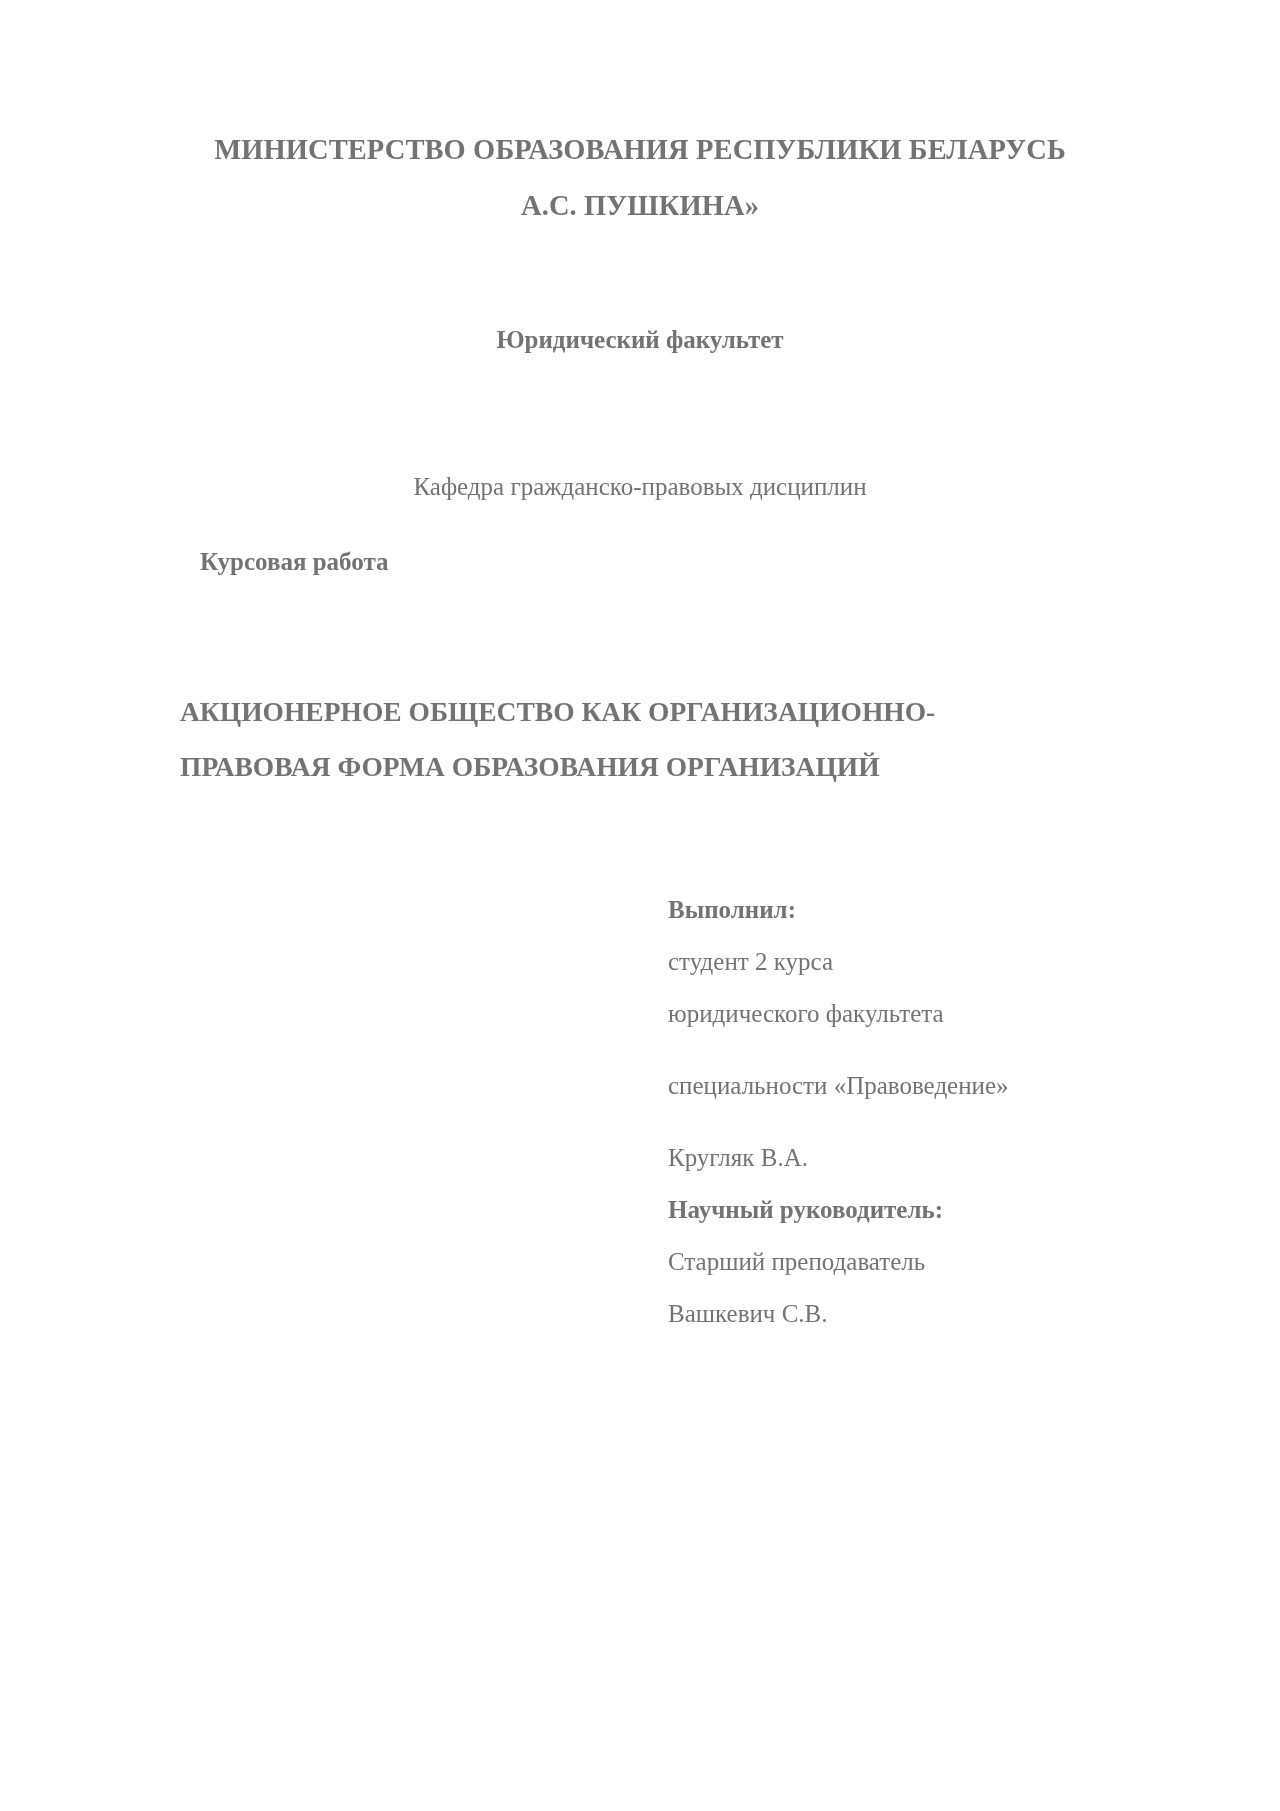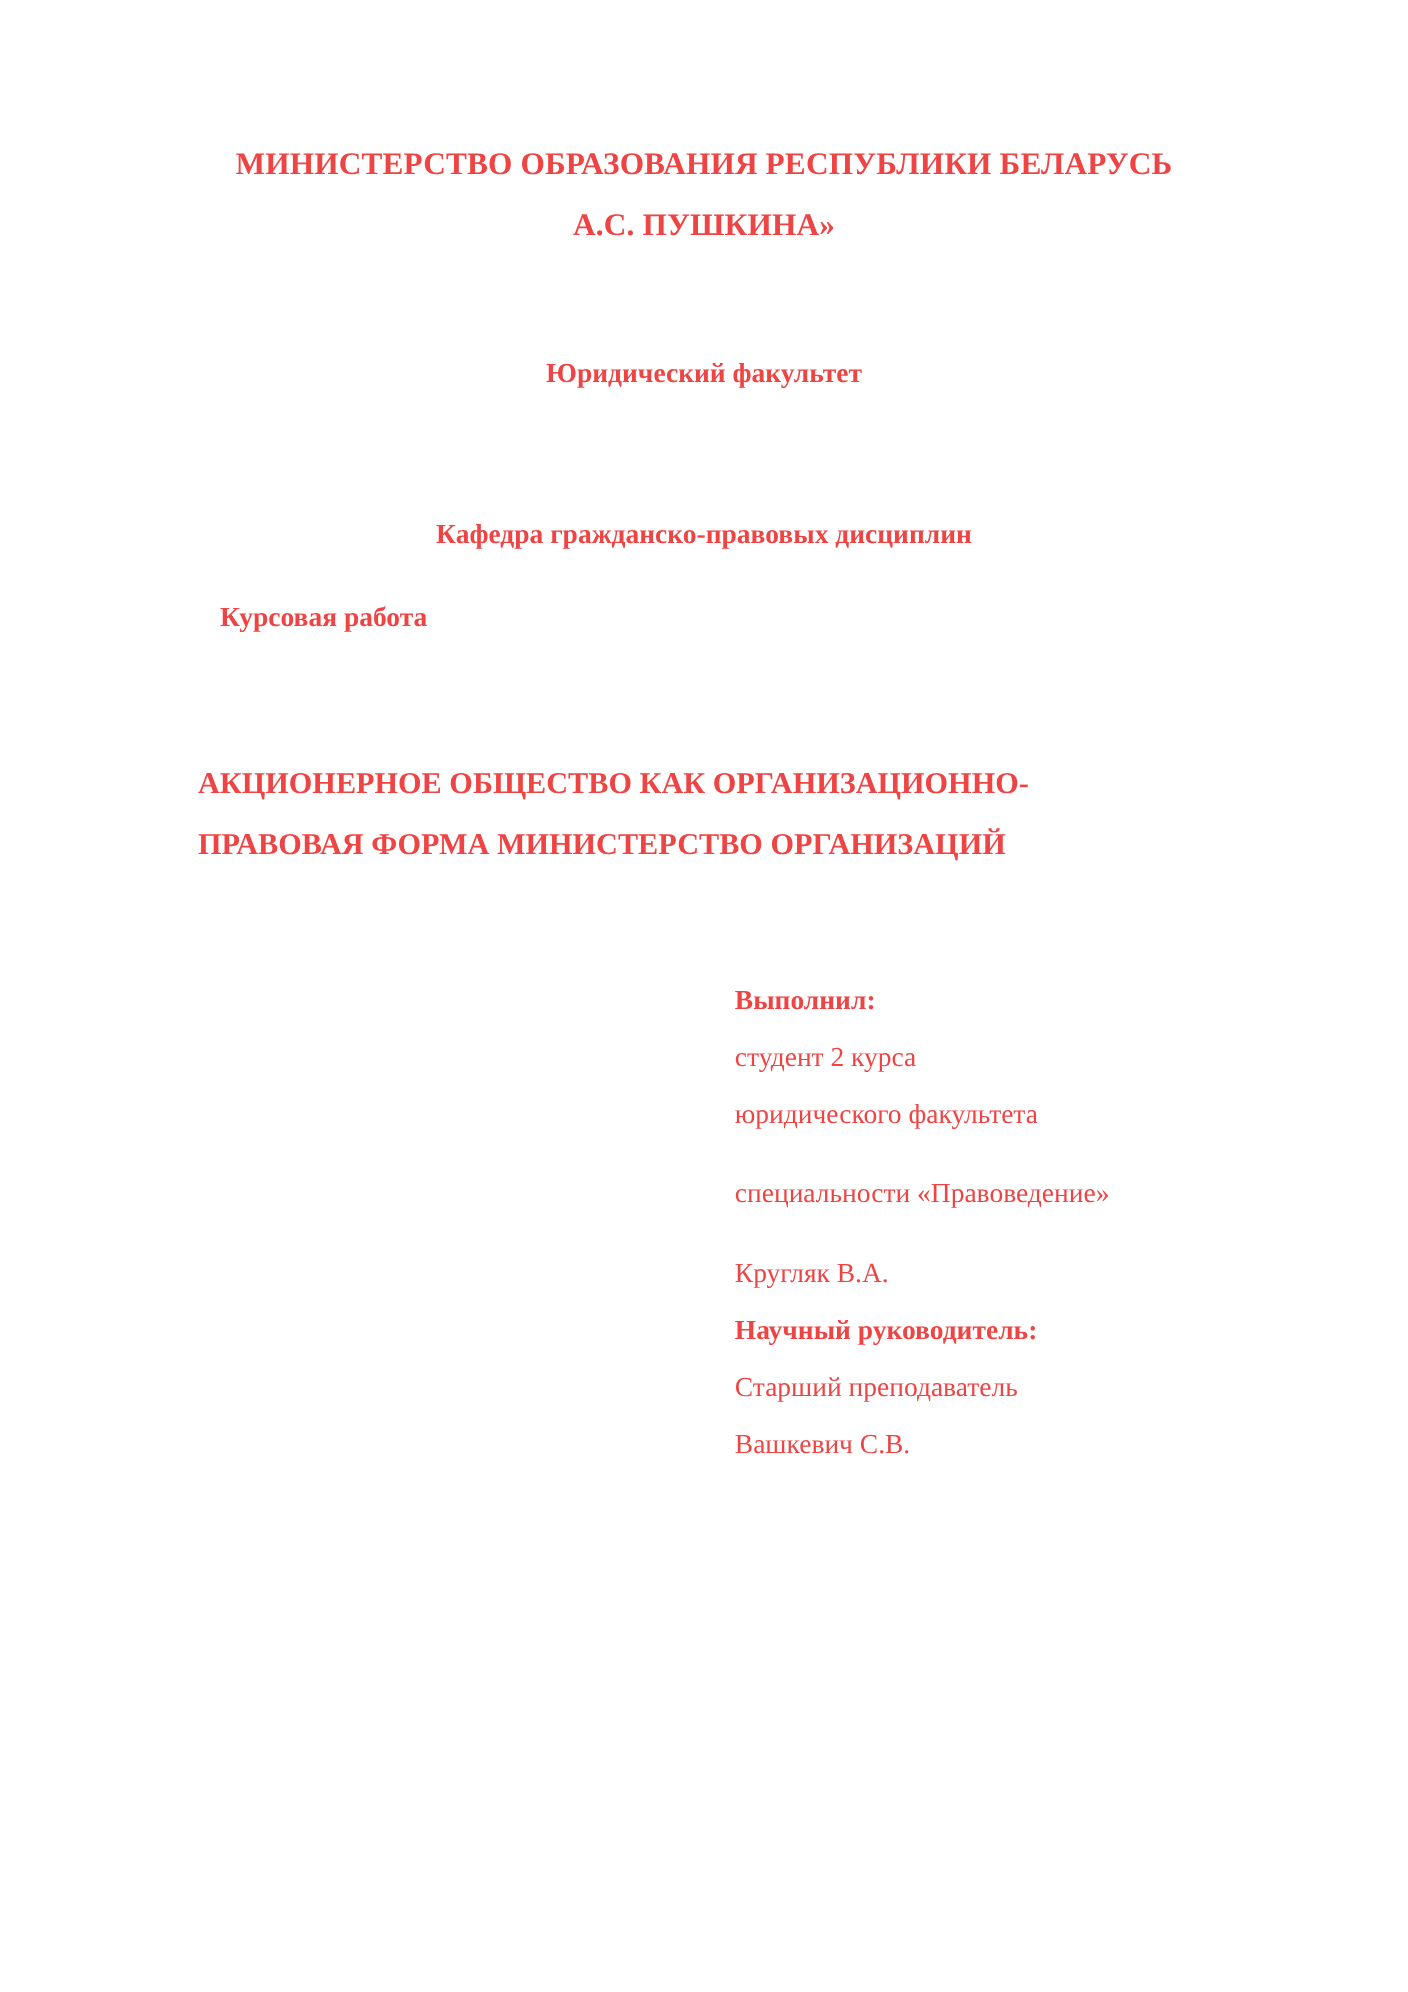--- a/index.html
+++ b/index.html
@@ -8,21 +8,21 @@
     padding: 0;
     background: #ffffff;
   }
 
   .page {
     position: relative;
     width: 1280px;
     height: 1811px;
     margin: 0 auto;
     background: #ffffff;
-    color: #ef4444;
+    color: #737373;
     font-family: "Liberation Serif", "DejaVu Serif", serif;
     overflow: hidden;
     box-sizing: border-box;
   }
 
   
   .institution {
     position: absolute;
     left: 200px;
     top: 122px;
@@ -53,21 +53,21 @@
   }
 
   
   .department {
     position: absolute;
     left: 200px;
     top: 467px;
     width: 880px;
     text-align: center;
     font-size: 25px;
-    font-weight: bold;
+    font-weight: normal;
     line-height: 40px;
   }
   .worktype {
     position: absolute;
     left: 200px;
     top: 542px;
     width: 880px;
     text-align: left;
     font-size: 25px;
     font-weight: bold;
@@ -122,21 +122,21 @@
   </div>
 
   <div class="faculty">Юридический факультет</div>
 
   <div class="department">Кафедра гражданско-правовых дисциплин</div>
 
   <div class="worktype">Курсовая работа</div>
 
   <div class="doc-title">
     <div class="tline">АКЦИОНЕРНОЕ ОБЩЕСТВО КАК ОРГАНИЗАЦИОННО-</div>
-    <div class="tline">ПРАВОВАЯ ФОРМА МИНИСТЕРСТВО ОРГАНИЗАЦИЙ</div>
+    <div class="tline">ПРАВОВАЯ ФОРМА ОБРАЗОВАНИЯ ОРГАНИЗАЦИЙ</div>
   </div>
 
   <div class="credits">
 
     <div class="grp author-block">
       <div class="ln bold">Выполнил:</div>
       <div class="ln">студент 2 курса</div>
       <div class="ln">юридического факультета</div>
       <div class="ln spaced">специальности «Правоведение»</div>
       <div class="ln spaced">Кругляк В.А.</div>

